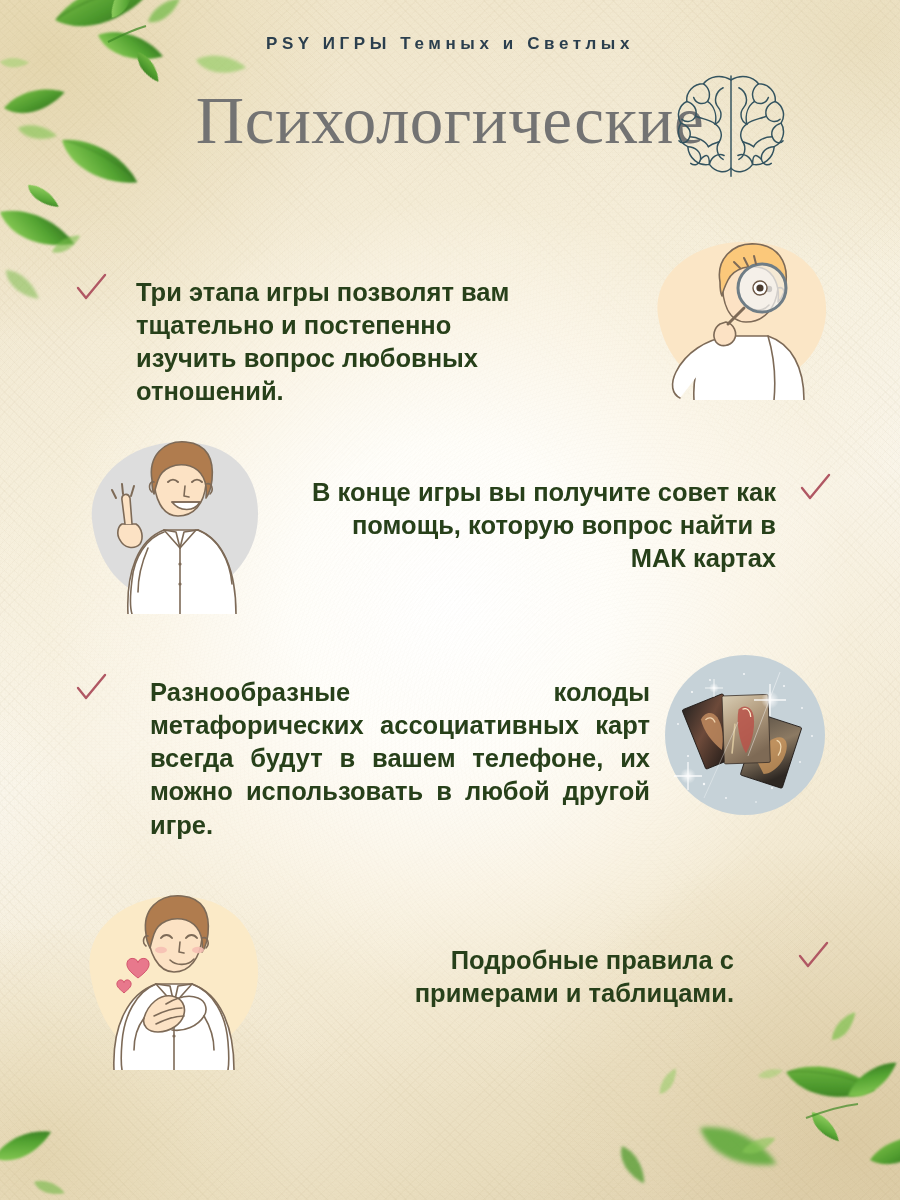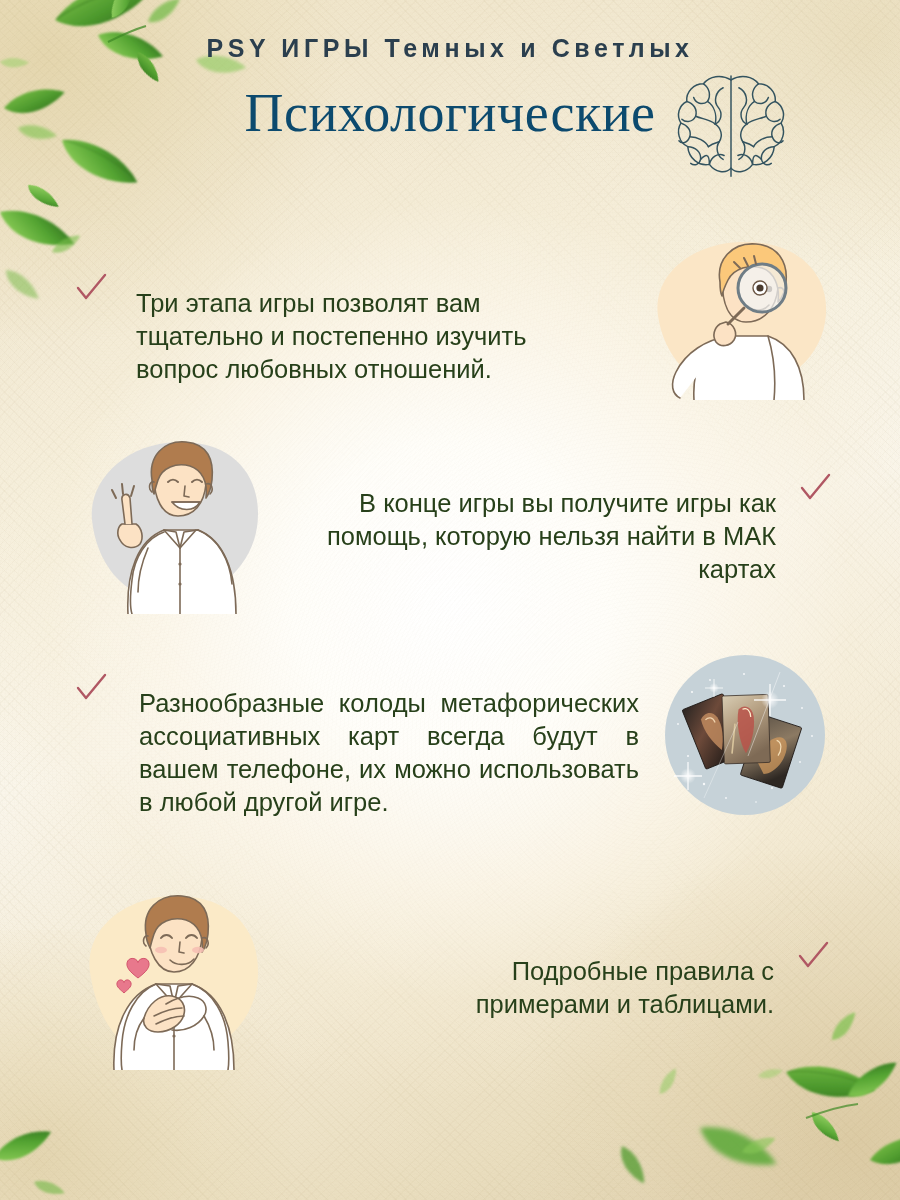--- a/index.html
+++ b/index.html
@@ -62,56 +62,56 @@
       repeating-radial-gradient(circle at 72% 62%, rgba(150,126,80,0.04) 0 1px, rgba(0,0,0,0) 1px 4px);
   }
 
   
   .leaf-layer { position: absolute; inset: 0; pointer-events: none; }
 
   
   .kicker {
     position: absolute; left: 0; right: 0; top: 34px;
     text-align: center;
-    font-size: 25px;
+    font-size: 17px;
     font-weight: 700;
     letter-spacing: 4.6px;
     color: #2b3f4e;
     white-space: nowrap;
   }
   .title-wrap {
     position: absolute; left: 0; right: 0; top: 86px;
     text-align: center;
   }
   .title {
     font-family: "Liberation Serif", "DejaVu Serif", serif;
-    color: #0c4a6e;
-    font-size: 54px;
+    color: #737373;
+    font-size: 67px;
     line-height: 1.02;
     font-weight: 400;
     letter-spacing: 0.5px;
     margin: 0;
     padding: 0 40px;
   }
   .title-l2 { display: block; margin-top: 4px; }
   .brain-icon {
     position: absolute;
     left: 672px; top: 72px;
     width: 118px; height: 112px;
   }
 
   
   .row { position: absolute; display: flex; align-items: flex-start; }
 
   .bullet-text {
     color: #27401a;
     font-size: 25.5px;
     line-height: 1.30;
-    font-weight: 400;
-    margin: 15px;
+    font-weight: 700;
+    margin: 4px;
   }
   .check {
     flex: 0 0 auto;
     width: 34px; height: 34px;
   }
   .check svg { display: block; width: 34px; height: 34px; }
 
   
   .row1 { left: 74px; top: 272px; width: 560px; }
   .row1 .bullet-text { margin-left: 28px; width: 420px; }
@@ -122,21 +122,21 @@
 
   
   .row3 { left: 74px; top: 672px; width: 580px; justify-content: space-between; }
   .row3 .bullet-text {
     margin-left: 28px; width: 500px;
     text-align: justify;
     text-align-last: left;
   }
 
   
-  .row4 { left: 330px; top: 940px; width: 500px; justify-content: flex-end; }
+  .row4 { left: 330px; top: 940px; width: 500px; justify-content: space-between; }
   .row4 .bullet-text { width: 400px; text-align: right; margin-right: 22px; }
 
   
   .illus { position: absolute; }
   .illus svg { display: block; }
 </style>
 </head>
 <body>
 
 <div class="poster">
@@ -356,21 +356,21 @@
 
         <circle cx="132" cy="56" r="7" fill="#ffffff" stroke="#6b5644" stroke-width="1.4"></circle>
         <circle cx="132" cy="56" r="3.6" fill="#4a3b2e" stroke="none"></circle>
 
         <path d="M106,30 L112,36 M116,26 L120,34 M126,24 L128,32" stroke-width="2"></path>
       </g>
     </svg>
   </div>
 
   <div class="row row2">
-    <p class="bullet-text">В конце игры вы получите игры как помощь, которую нельзя найти в МАК картах</p>
+    <p class="bullet-text">В конце игры вы получите совет как помощь, которую вопрос найти в МАК картах</p>
     <span class="check">
       <svg viewBox="0 0 34 34" aria-hidden="true">
         <path d="M4,16 L12,26 L31,3" fill="none" stroke="#b05763" stroke-width="2.4" stroke-linecap="round" stroke-linejoin="round"></path>
       </svg>
     </span>
   </div>
 
   <div class="illus" style="left:72px; top:428px;">
     <svg width="196" height="186" viewBox="0 0 196 186" aria-hidden="true">
       <path d="M20,92 C16,52 54,16 104,14 C156,12 186,42 186,86 C186,132 150,170 100,172 C50,174 24,132 20,92 Z" fill="#dddddd"></path>

